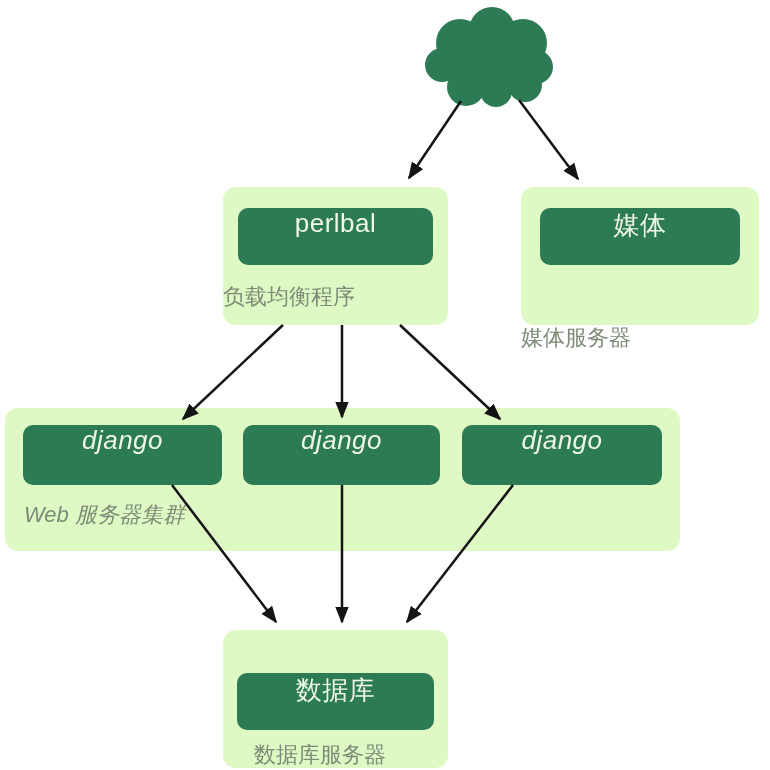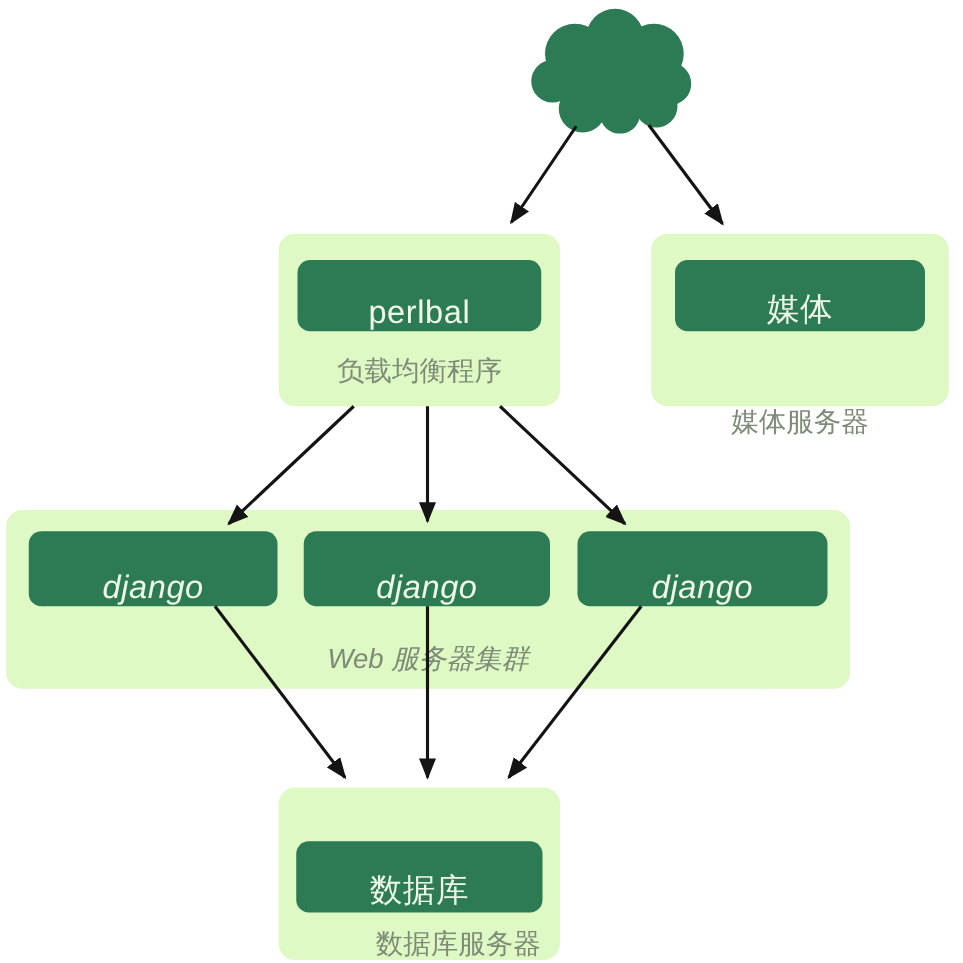--- a/index.html
+++ b/index.html
@@ -16,47 +16,46 @@
     background: var(--container-light, #def9c4);
     border-radius: 13px;
   }
   .node {
     position: absolute;
     background: var(--node-dark, #2d7b55);
     border-radius: 10px;
     color: var(--node-text, #eef7e8);
     font-size: 26px;
     display: flex;
-    align-items: flex-end;
+    align-items: flex-start;
     justify-content: center;
     letter-spacing: 0.5px;
   }
   .group-label {
     position: absolute;
     left: 0;
     width: 100%;
-    text-align: center;
     color: var(--label-text, #7d8b77);
     font-size: 22px;
   }
 
   
   #group-load-balancer { left: 223px; top: 187px; width: 225px; height: 138px; }
   #node-perlbal        { left: 15px;  top: 21px;  width: 195px; height: 57px; }
   #group-load-balancer .group-label { top: 95px; }
 
   #group-media-server  { left: 521px; top: 187px; width: 238px; height: 138px; }
   #node-media          { left: 19px;  top: 21px;  width: 200px; height: 57px; }
   #group-media-server .group-label { top: 95px; margin-top: 41px; }
 
   #group-web-cluster   { left: 5px;   top: 408px; width: 675px; height: 143px; font-style: italic; }
   #node-django-1       { left: 18px;  top: 17px;  width: 199px; height: 60px; }
   #node-django-2       { left: 238px; top: 17px;  width: 197px; height: 60px; }
   #node-django-3       { left: 457px; top: 17px;  width: 200px; height: 60px; }
-  #group-web-cluster .group-label { top: 104px; }
+  #group-web-cluster .group-label { top: 92px; margin-left: 19px; }
 
   #group-db-server     { left: 223px; top: 630px; width: 225px; height: 138px; }
   #node-database       { left: 14px;  top: 19px;  width: 197px; height: 57px; margin-top: 24px; }
   #group-db-server .group-label { top: 110px; margin-left: 31px; }
 
   #cloud { position: absolute; left: 424px; top: 5px; width: 130px; height: 102px; }
   #cloud ellipse, #cloud circle { fill: var(--node-dark, #2d7b55); }
 
   .arrows { position: absolute; top: 0; left: 0; width: 770px; height: 770px; pointer-events: none; }
   .arrows line { stroke: var(--arrow, #141414); stroke-width: 2.5; }

